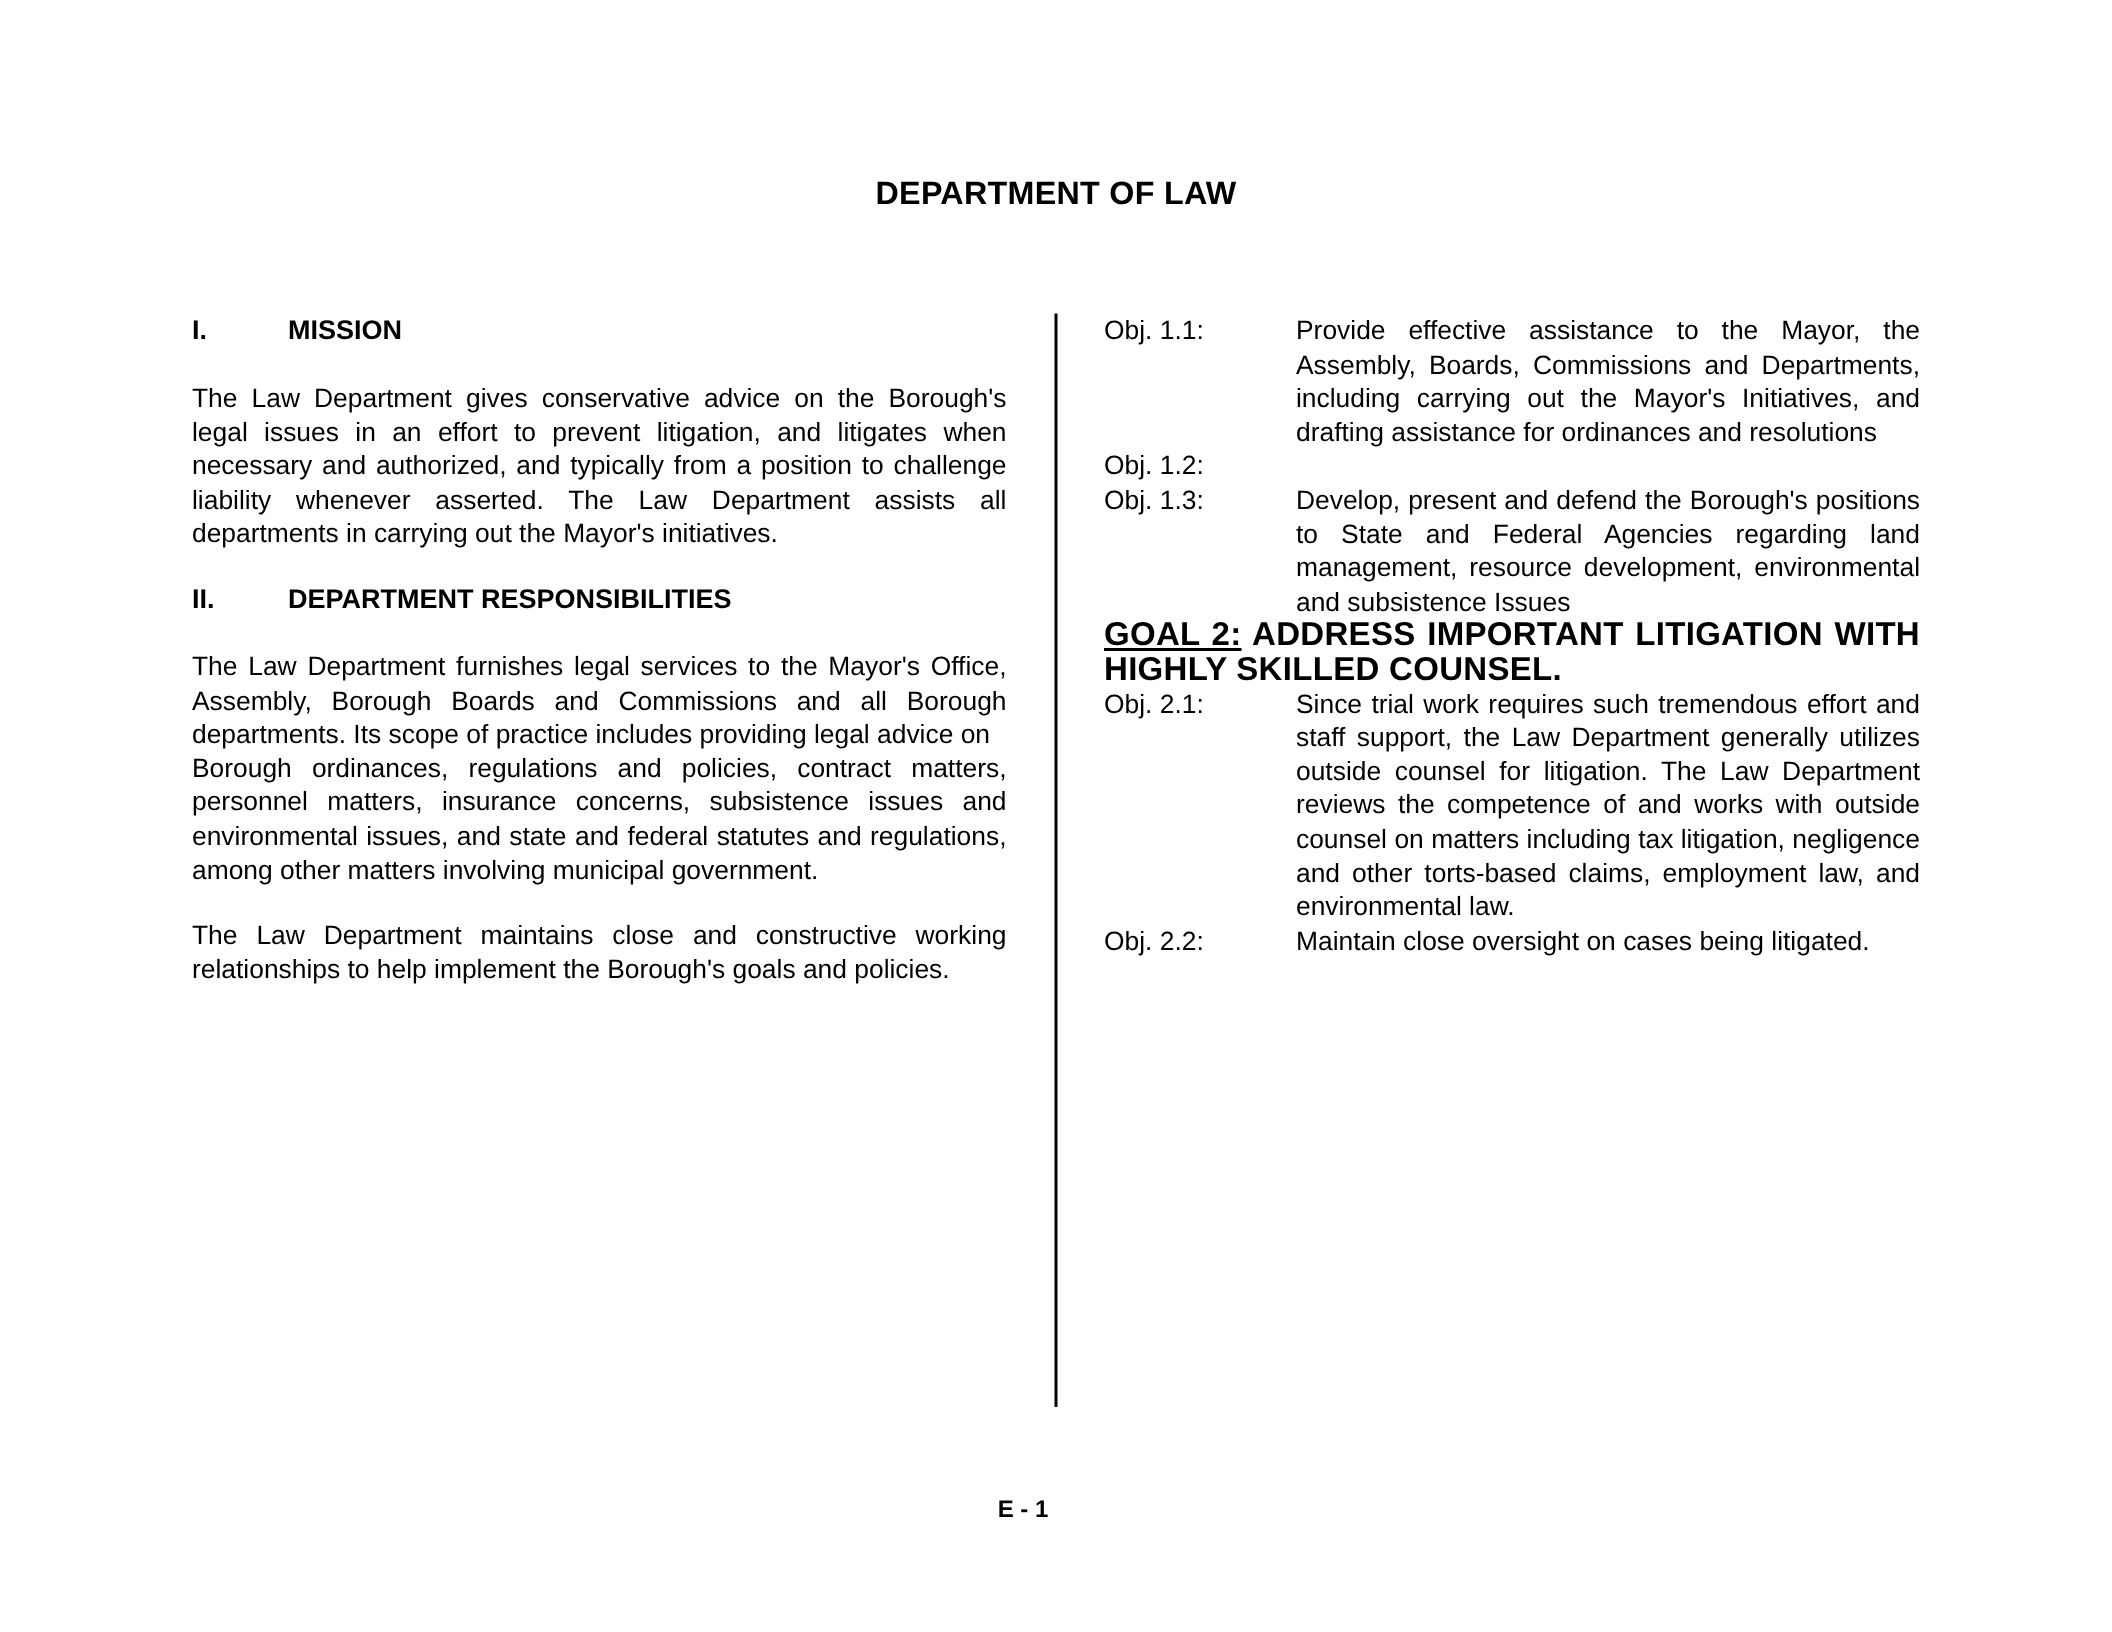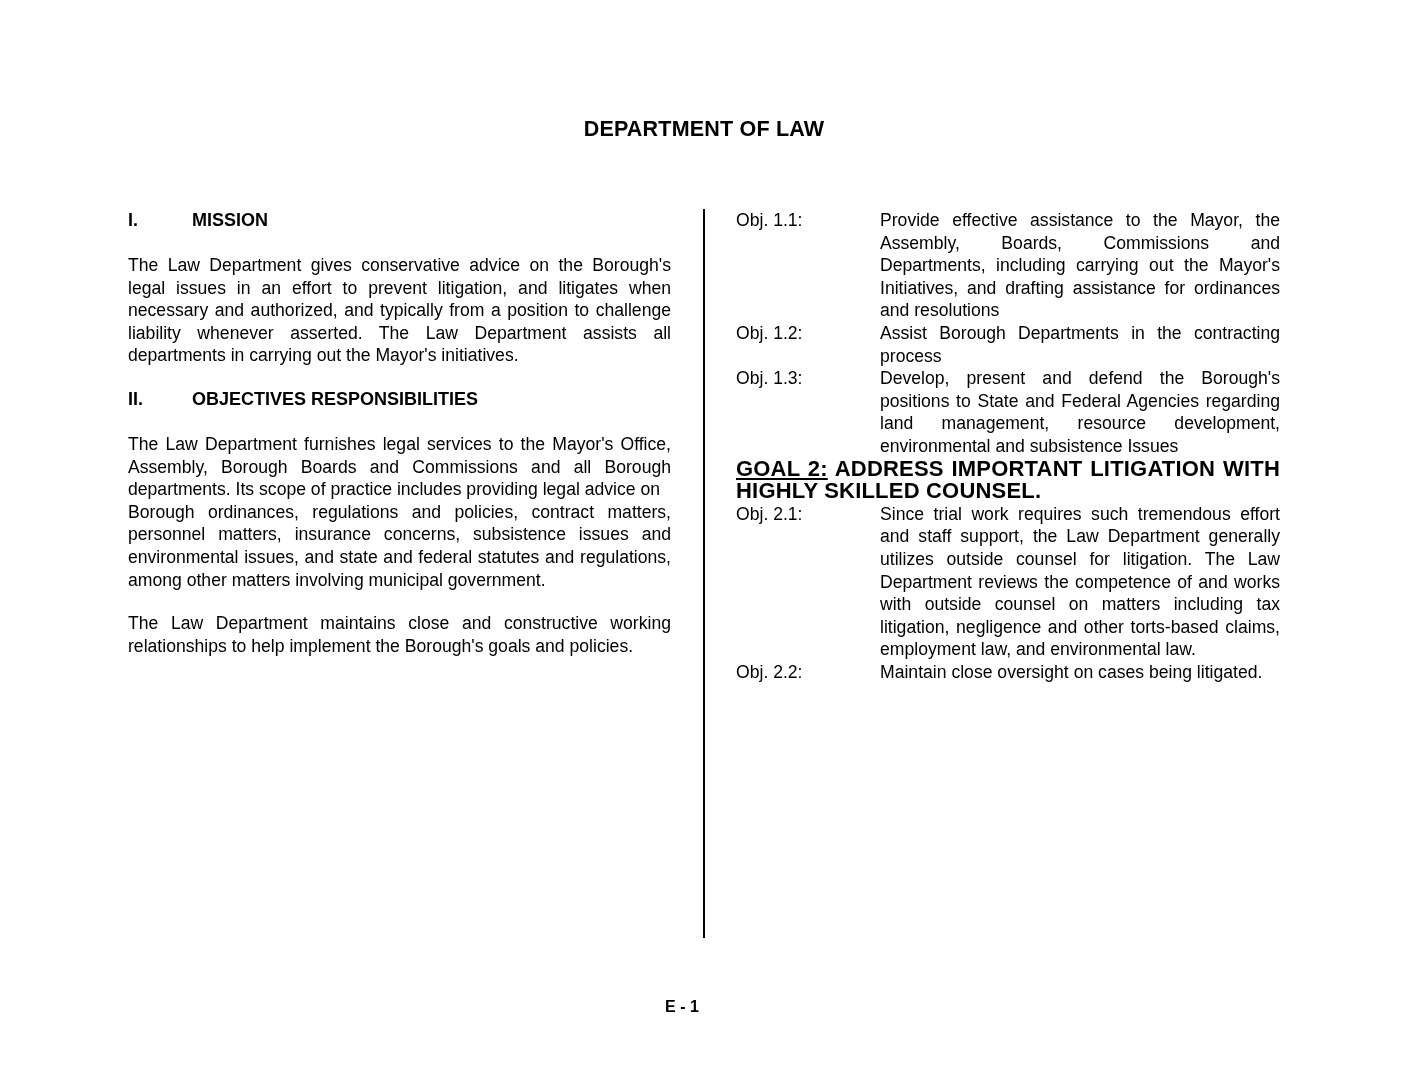--- a/index.html
+++ b/index.html
@@ -12,58 +12,57 @@
     .col-right { left: 736px; top: 209px; width: 544px; }
     .divider { position: absolute; left: 703px; top: 209px; width: 2px; height: 729px; background: #000; }
     .heading { font-weight: bold; font-size: 18px; display: flex; margin: 0; height: 24px; }
     .heading .num { width: 64px; display: inline-block; }
     .para { text-align: justify; margin: 0; }
     .mt22 { margin-top: 21px; }
     .mt23 { margin-top: 23px; }
     .goal { font-weight: bold; text-align: justify; margin: 0; font-size: 22px; letter-spacing: 0.2px; }
     .goal .goal-label { text-decoration: underline; }
     .goal1-gap { display: inline-block; width: 48px; }
-    .obj { display: flex; margin: 0; gap: 16px; }
+    .obj { display: flex; margin: 0; }
     .obj .obj-label { width: 128px; flex: 0 0 128px; }
     .obj .obj-text { flex: 1; text-align: justify; }
     .pagenum { position: absolute; left: 0; width: 1364px; text-align: center; top: 998px;
                font-weight: bold; font-size: 16px; }
   </style>
 </head>
 <body>
 
 <div class="title">DEPARTMENT OF LAW</div>
 
 <div class="col col-left">
   <div class="heading">
     <span class="num">I.</span>
     <span>MISSION</span>
   </div>
   <p class="para mt22">The Law Department gives conservative advice on the Borough's legal issues in an effort to prevent litigation, and litigates when necessary and authorized, and typically from a position to challenge liability whenever asserted.  The Law Department assists all departments in carrying out the Mayor's initiatives.</p>
 
   <div class="heading mt22">
     <span class="num">II.</span>
-    <span>OBJECTIVES RESPONSIBILITIES</span>
+    <span>DEPARTMENT RESPONSIBILITIES</span>
   </div>
   <p class="para mt22" style="text-align-last:left;">The Law Department furnishes legal services to the Mayor's Office, Assembly, Borough Boards and Commissions and all Borough departments.  Its scope of practice includes providing legal advice on</p>
   <p class="para">Borough ordinances, regulations and policies, contract matters, personnel matters, insurance concerns, subsistence issues and environmental issues, and state and federal statutes and regulations, among other matters involving municipal government.</p>
   <p class="para mt22">The Law Department maintains close and constructive working relationships to help implement the Borough's goals and policies.</p>
 
 </div>
 
 <div class="divider"></div>
 
 <div class="col col-right">
   <div class="obj">
     <span class="obj-label">Obj. 1.1:</span>
     <span class="obj-text">Provide effective assistance to the Mayor, the Assembly, Boards, Commissions and Departments, including carrying out the Mayor's Initiatives, and drafting assistance for ordinances and resolutions</span>
   </div>
   <div class="obj mt22">
     <span class="obj-label">Obj. 1.2:</span>
-    <span class="obj-text">Assist Borough Departments in the contracting process</span>
   </div>
   <div class="obj mt22">
     <span class="obj-label">Obj. 1.3:</span>
     <span class="obj-text">Develop, present and defend the Borough's positions to State and Federal Agencies regarding land management, resource development, environmental and subsistence Issues</span>
   </div>
 
   <p class="goal mt23"><span class="goal-label">GOAL 2:</span> <span>ADDRESS IMPORTANT LITIGATION WITH HIGHLY SKILLED COUNSEL.</span></p>
 
   <div class="obj mt22">
     <span class="obj-label">Obj. 2.1:</span>

